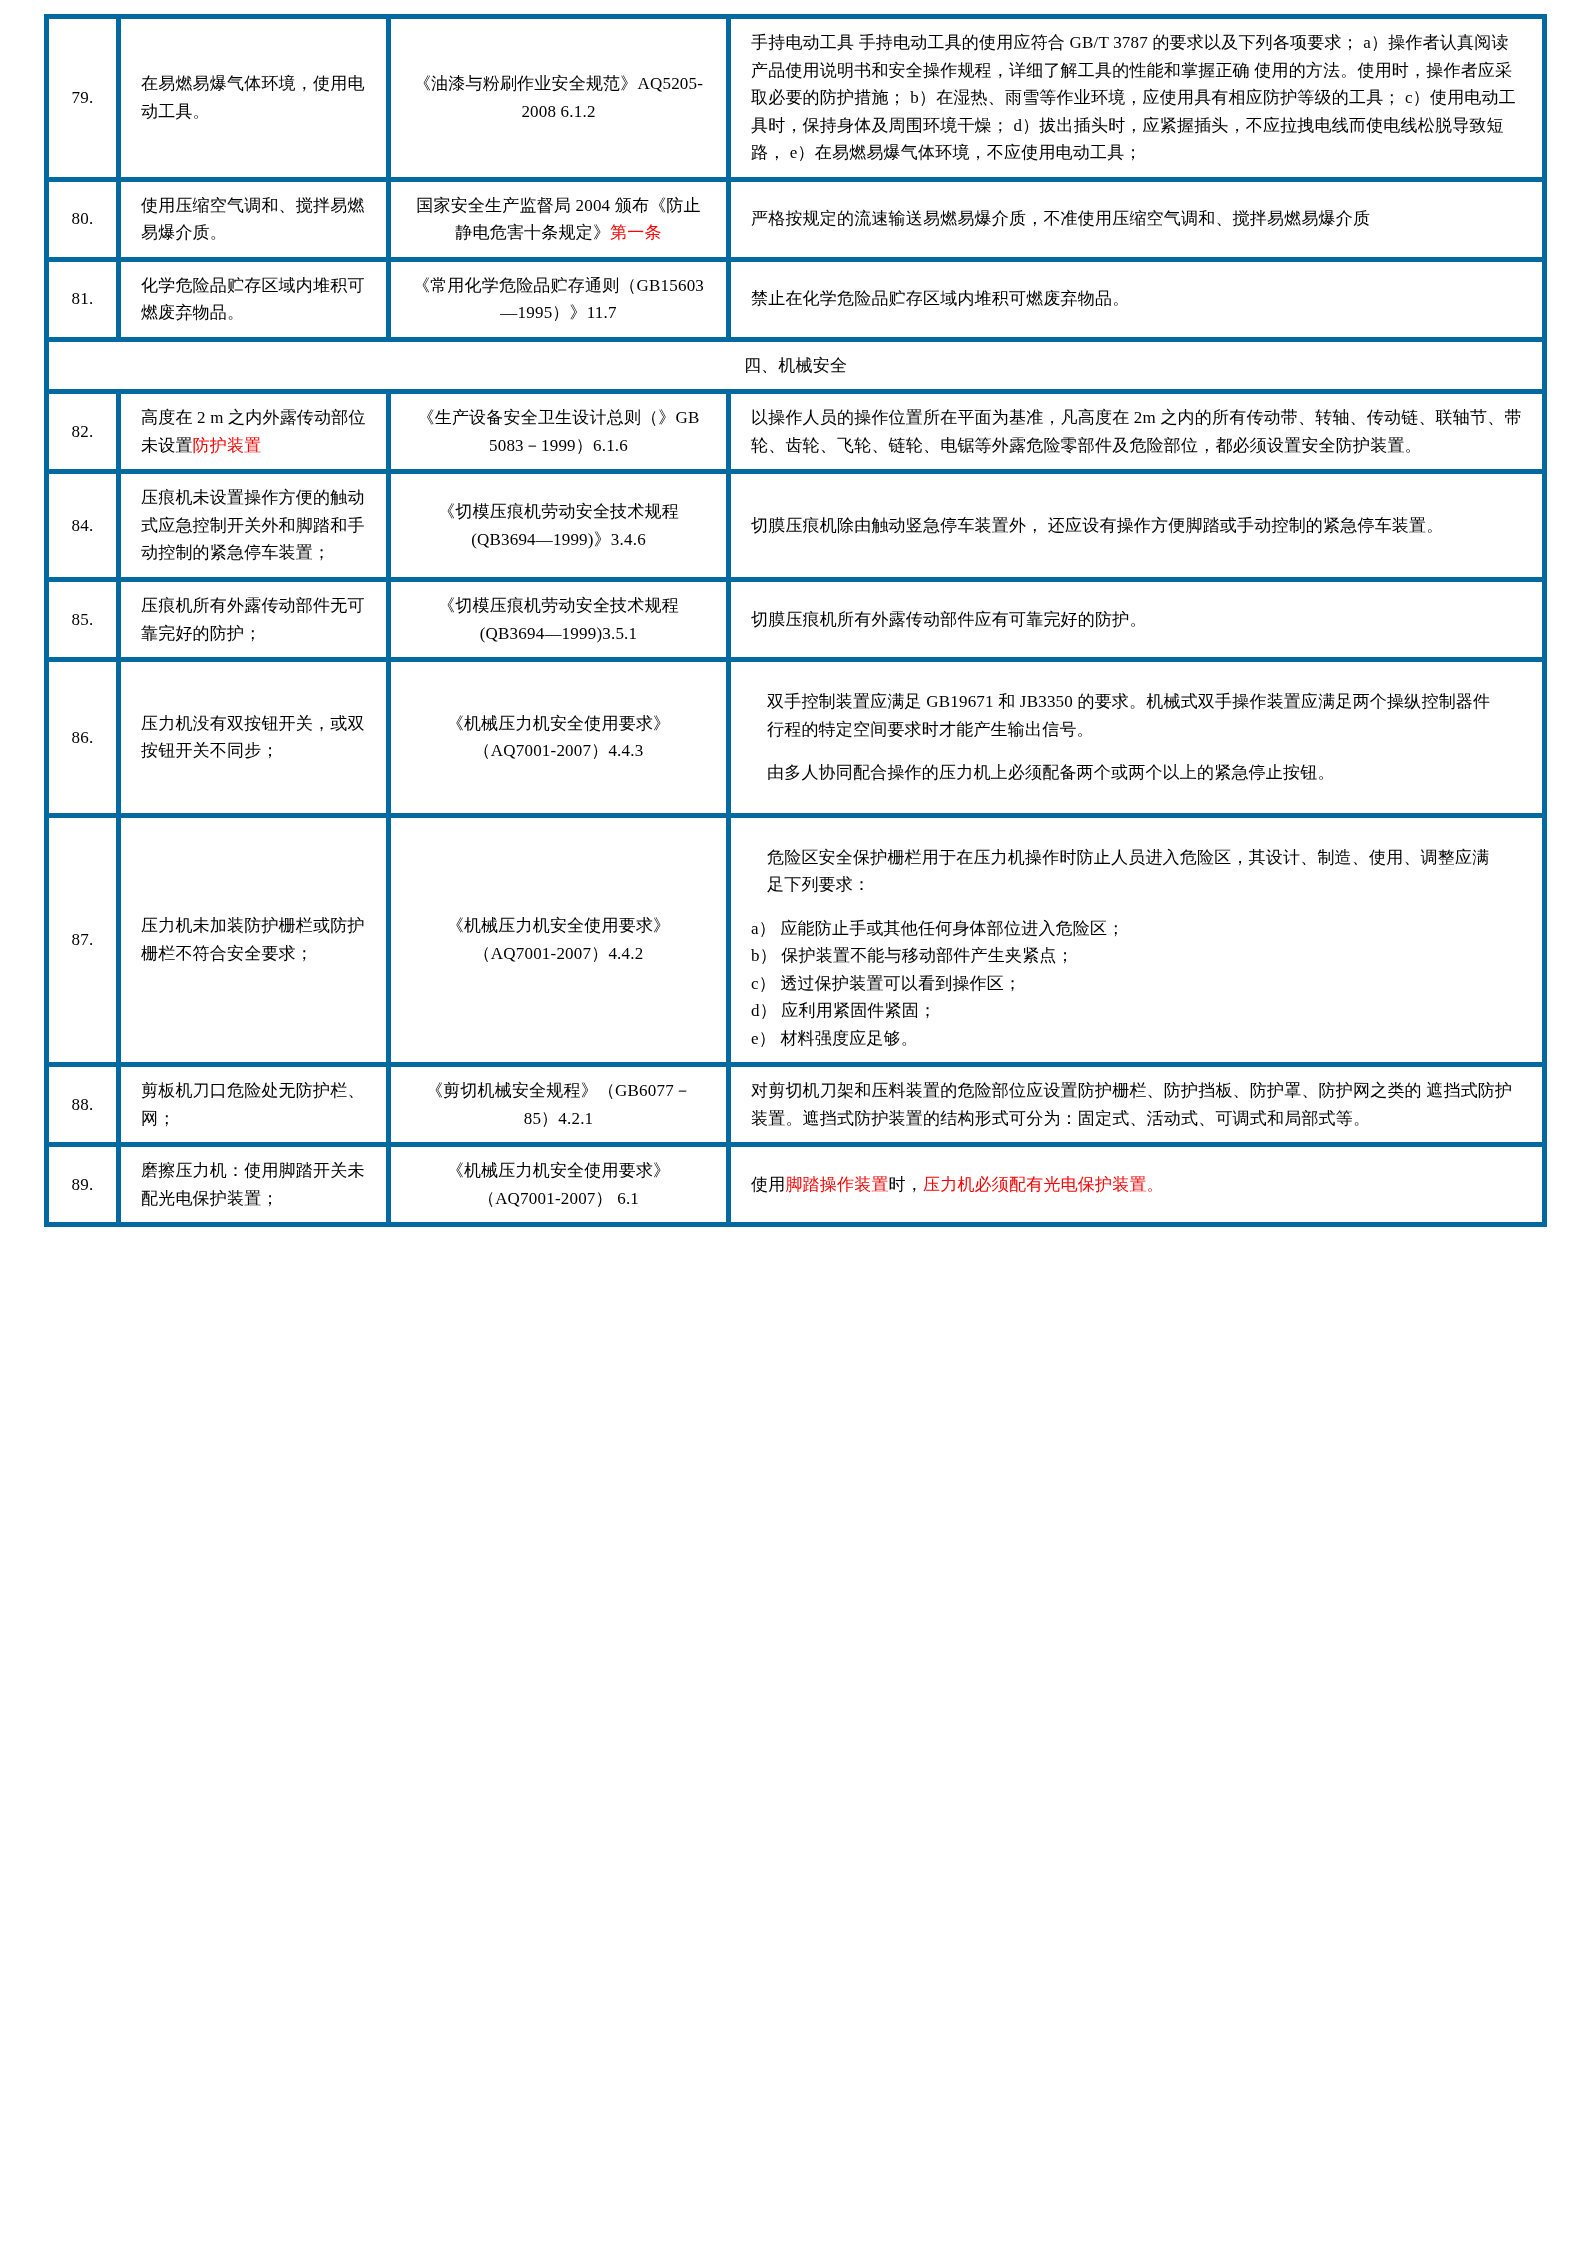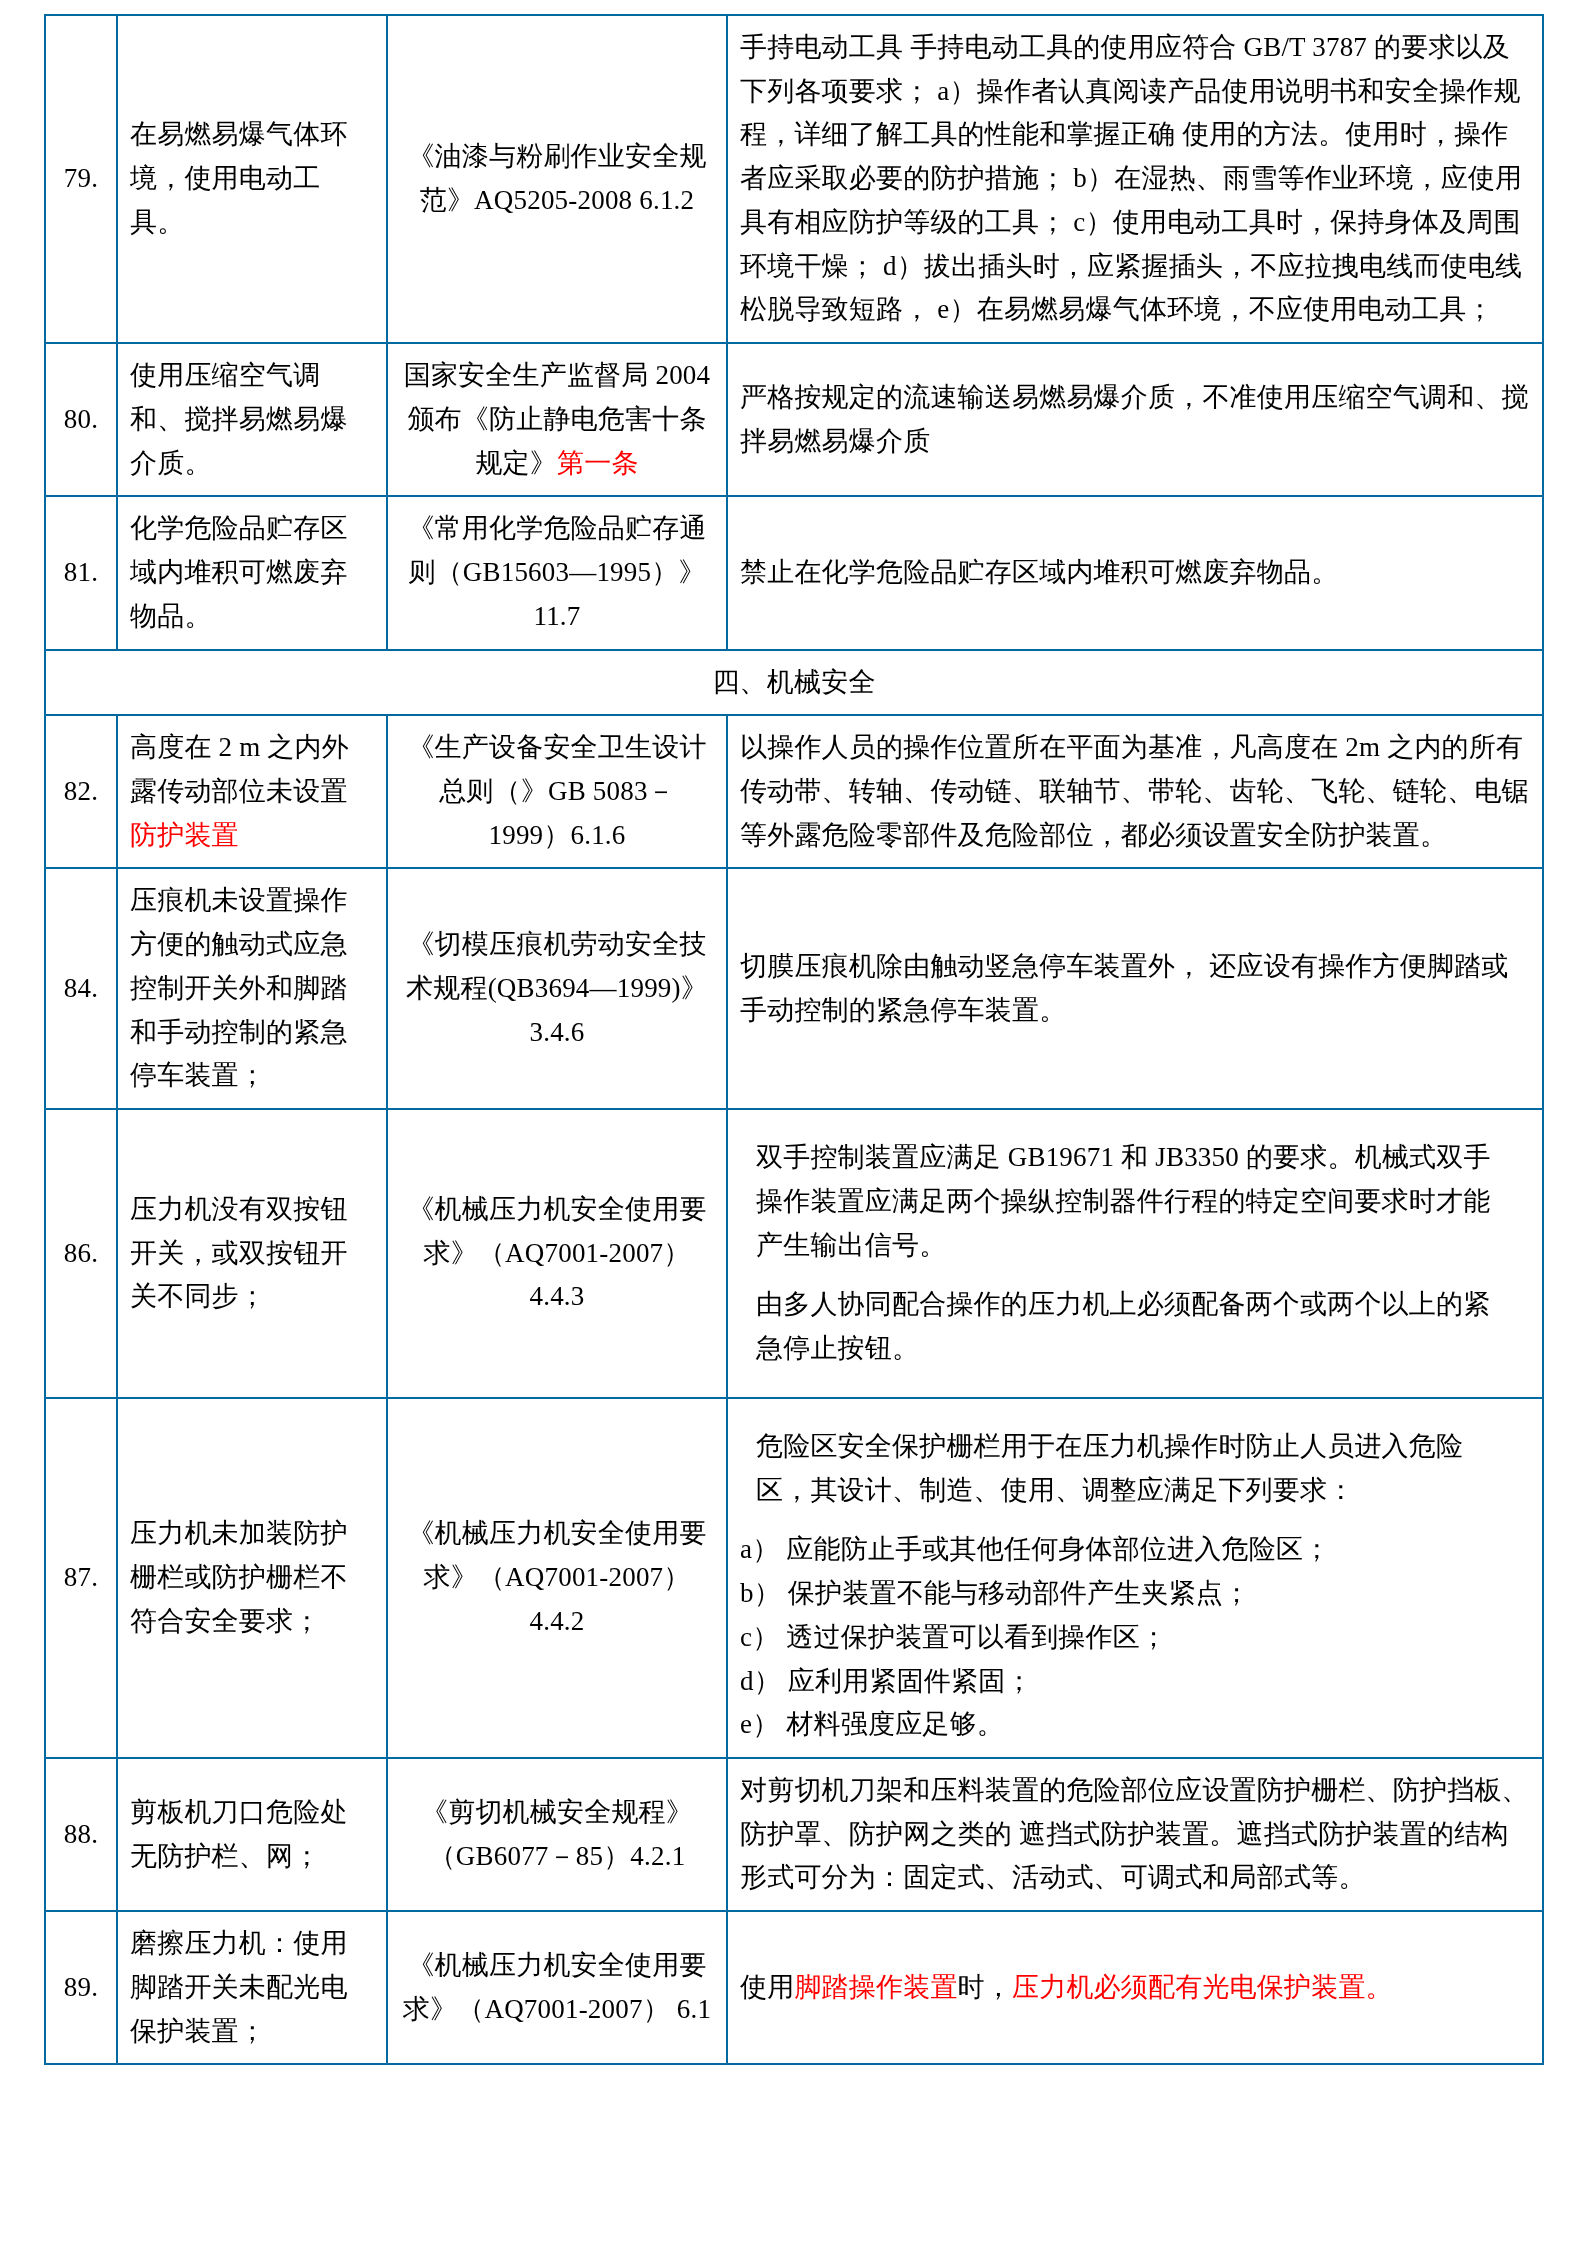--- a/index.html
+++ b/index.html
@@ -18,24 +18,24 @@
     box-sizing: border-box;
     padding: 14px 44px 30px 44px;
     background: #ffffff;
   }
   table.doc {
     width: 1498px;
     border-collapse: collapse;
     table-layout: fixed;
   }
   table.doc td {
-    border: 2px solid #0369a1;
+    border: 5px solid #0369a1;
     vertical-align: middle;
-    padding: 10px 12px;
-    font-size: 27px;
+    padding: 10px 20px;
+    font-size: 17px;
     line-height: 1.62;
     letter-spacing: 0.2px;
   }
   col.c-num { width: 72px; }
   col.c-item { width: 270px; }
   col.c-ref { width: 340px; }
   col.c-desc { width: 816px; }
 
   td.num {
     text-align: center;
@@ -118,20 +118,26 @@
       </tr>
 
 
       <tr>
         <td class="num">84.</td>
         <td class="item">压痕机未设置操作方便的触动式应急控制开关外和脚踏和手动控制的紧急停车装置；</td>
         <td class="ref">《切模压痕机劳动安全技术规程(QB3694—1999)》3.4.6</td>
         <td class="desc">切膜压痕机除由触动竖急停车装置外， 还应设有操作方便脚踏或手动控制的紧急停车装置。</td>
       </tr>
 
+      <tr>
+        <td class="num">85.</td>
+        <td class="item">压痕机所有外露传动部件无可靠完好的防护；</td>
+        <td class="ref">《切模压痕机劳动安全技术规程(QB3694—1999)3.5.1</td>
+        <td class="desc">切膜压痕机所有外露传动部件应有可靠完好的防护。</td>
+      </tr>
 
       <tr>
         <td class="num">86.</td>
         <td class="item">压力机没有双按钮开关，或双按钮开关不同步；</td>
         <td class="ref">《机械压力机安全使用要求》（AQ7001-2007）4.4.3</td>
         <td class="desc">
           <p>双手控制装置应满足 GB19671 和 JB3350 的要求。机械式双手操作装置应满足两个操纵控制器件行程的特定空间要求时才能产生输出信号。</p>
           <p>由多人协同配合操作的压力机上必须配备两个或两个以上的紧急停止按钮。</p>
         </td>
       </tr>

